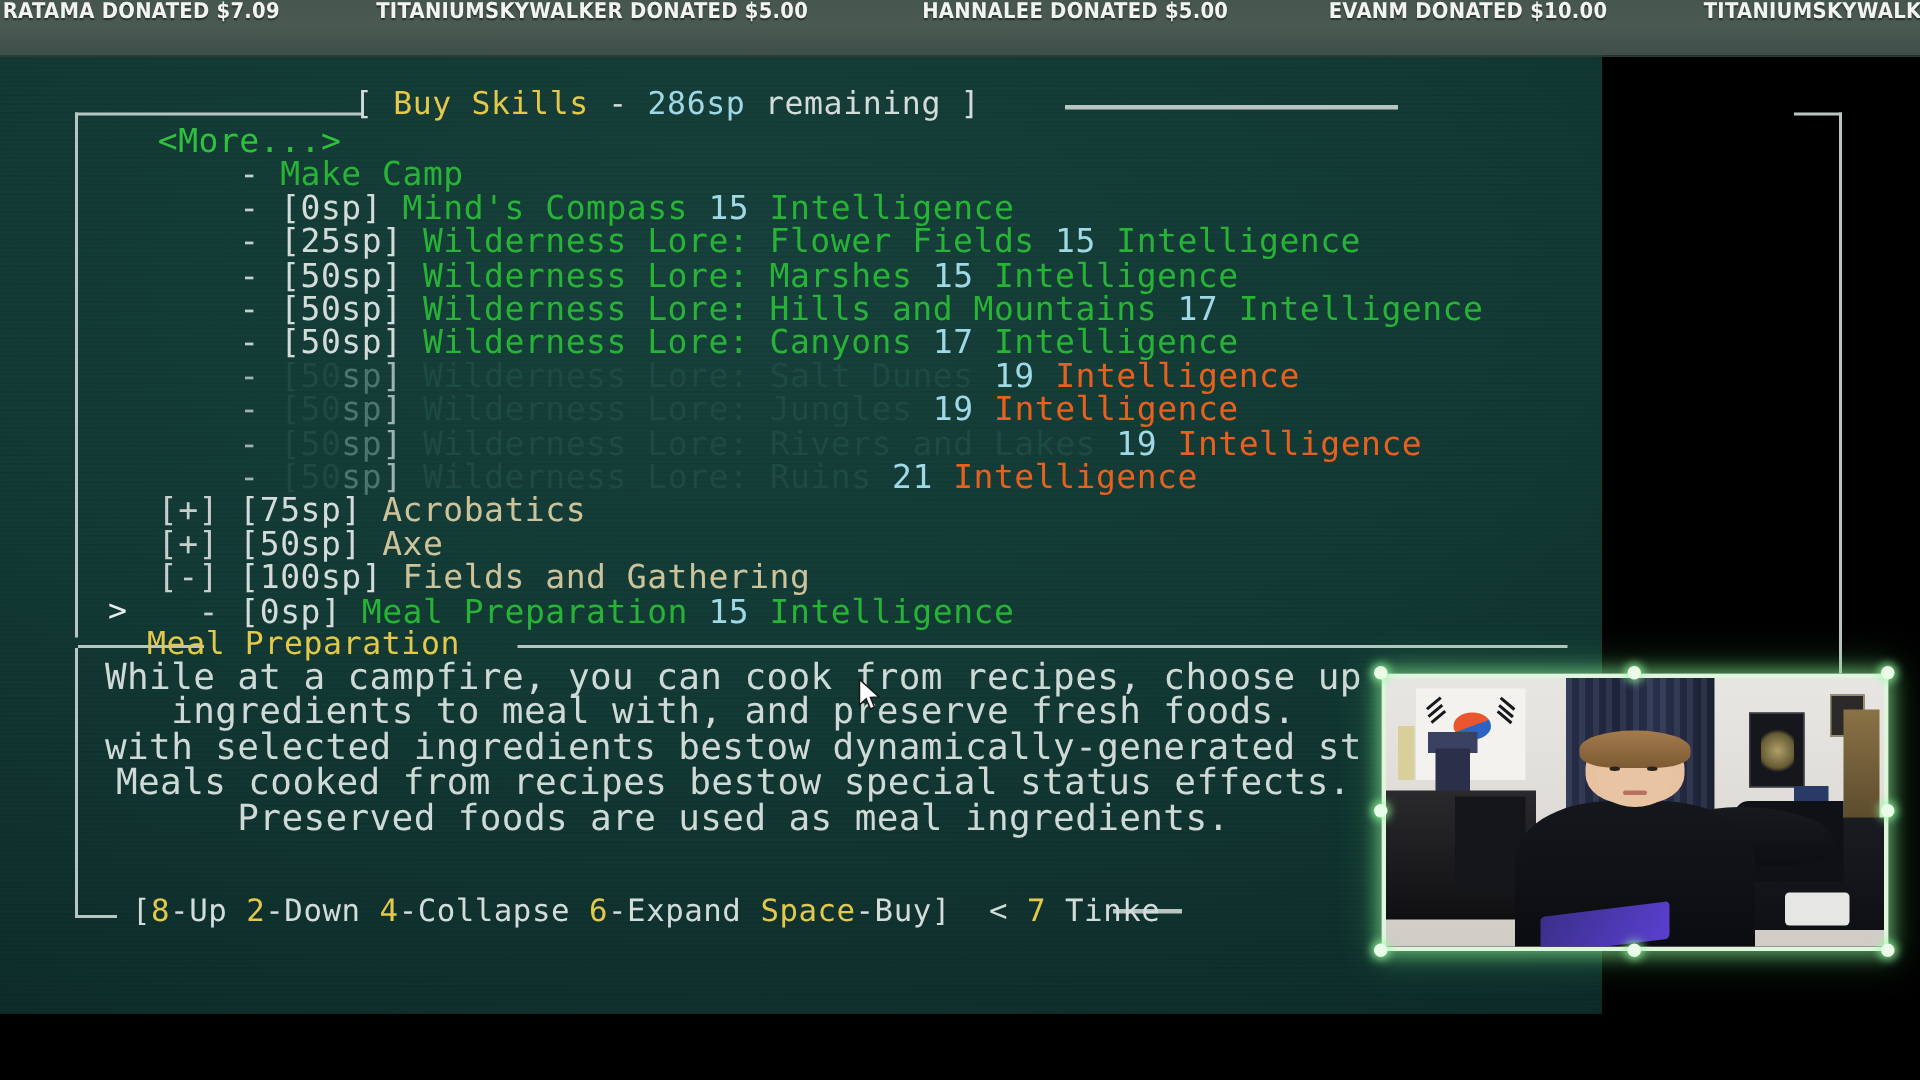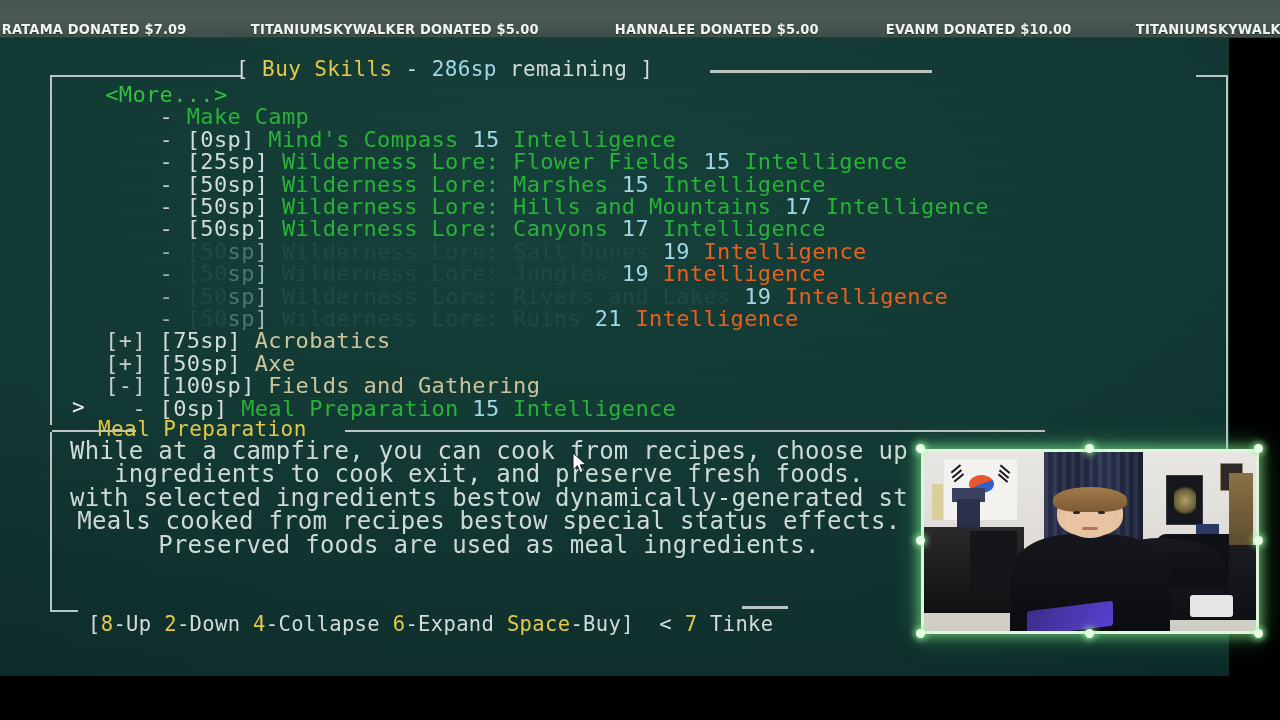--- a/index.html
+++ b/index.html
@@ -4,36 +4,36 @@
 <style>
   * { margin:0; padding:0; box-sizing:border-box; }
   html,body { width:1280px; height:720px; overflow:hidden; background:#000; }
   body {
     font-family:"DejaVu Sans Mono","Liberation Mono",monospace;
     position:relative;
   }
 
   
   #game {
-    position:absolute; left:0; top:0; width:1229px; height:676px;
+    position:absolute; left:0; top:0; width:1068px; height:676px;
     background:
       radial-gradient(ellipse 130% 110% at 46% 28%, #17413c 0%, #133a35 38%, #0f302d 66%, #0a2320 100%);
   }
   #game::after{
     content:""; position:absolute; inset:0; pointer-events:none;
     background:repeating-linear-gradient(to bottom, rgba(0,0,0,.13) 0 1px, rgba(0,0,0,0) 1px 3px);
     opacity:.45;
   }
 
   
   #ticker {
     position:absolute; left:0; top:0; width:1280px; height:38px;
     background:linear-gradient(to bottom,#46564f 0%,#4a5a53 45%,#3e4e48 100%);
     border-bottom:1px solid #2c3a35;
-    display:flex; align-items:flex-end; gap:0; overflow:hidden;
+    display:flex; align-items:flex-start; gap:0; overflow:hidden;
     z-index:40;
   }
   #ticker .tk {
     font-family:"DejaVu Sans","Liberation Sans",sans-serif;
     font-weight:bold; font-size:14.5px; letter-spacing:.2px;
     color:#f2f4f1; white-space:nowrap;
     padding:0 22px;
     text-shadow:0 1px 1px rgba(0,0,0,.45);
     transform:scaleX(.9); transform-origin:left center;
   }
@@ -78,21 +78,21 @@
   .list { position:absolute; left:78px; top:84px; z-index:10; }
   .li { white-space:pre; font-size:22px; line-height:22.4px; letter-spacing:.35px; }
 
   .cursor { position:absolute; left:72px; top:395px; color:#e8eeec; font-size:21px; z-index:12; }
 
   .sectitle { position:absolute; left:98px; top:417px; font-size:21px; color:#e3c84a; z-index:12; letter-spacing:.4px; }
 
   .desc { position:absolute; left:70px; top:440px; z-index:10; }
   .desc div { white-space:pre; font-size:24px; line-height:23.4px; color:#cfd9d6; letter-spacing:.25px;text-align:center; }
 
-  .footer { position:absolute; left:88px; top:595px; font-size:20.5px; white-space:pre; z-index:10; letter-spacing:.35px;margin-top:17px; }
+  .footer { position:absolute; left:88px; top:595px; font-size:20.5px; white-space:pre; z-index:10; letter-spacing:.35px; }
 
   
   #mouse { position:absolute; left:572px; top:452px; z-index:30; }
 
   
   #cam {
     position:absolute; left:921px; top:449px; width:338px; height:185px;
     z-index:50;
     border:3px solid #dff6dd;
     box-shadow:0 0 10px 3px rgba(140,240,150,.55), 0 0 24px 6px rgba(90,200,110,.3);
@@ -172,21 +172,21 @@
       <div class="li"><span class="c-grey">  [+] </span><span class="c-white">[50sp] </span><span class="c-tan">Axe</span></div>
       <div class="li"><span class="c-grey">  [-] </span><span class="c-white">[100sp] </span><span class="c-tan">Fields and Gathering</span></div>
       <div class="li"><span class="c-grey">    - </span><span class="c-white">[0sp] </span><span class="c-green">Meal Preparation</span><span class="c-cyan"> 15 </span><span class="c-green">Intelligence</span></div>
     </div>
 
   <div class="cursor">&gt;</div>
 
   <div class="sectitle">Meal Preparation</div>
   <div class="desc" id="detail-desc">
       <div>While at a campfire, you can cook from recipes, choose up</div>
-      <div>ingredients to cook exit, and preserve fresh foods.</div>
+      <div>ingredients to meal with, and preserve fresh foods.</div>
       <div>with selected ingredients bestow dynamically-generated st</div>
       <div>Meals cooked from recipes bestow special status effects.</div>
       <div>Preserved foods are used as meal ingredients.</div>
     </div>
 
   <div class="footer" id="footer-bar"><span class="c-white">[</span><span class="c-yellow">8</span><span class="c-white">-Up </span><span class="c-yellow">2</span><span class="c-white">-Down </span><span class="c-yellow">4</span><span class="c-white">-Collapse </span><span class="c-yellow">6</span><span class="c-white">-Expand </span><span class="c-yellow">Space</span><span class="c-white">-Buy</span><span class="c-white">]  </span><span class="c-white">&lt; </span><span class="c-yellow">7</span><span class="c-white"> Tinke</span></div>
 
   <svg id="mouse" width="16" height="23" viewBox="0 0 16 23">
     <path d="M1 1 L1 18 L5.4 13.8 L8.2 20.6 L11 19.4 L8.3 12.9 L14 12.6 Z" fill="#ffffff" stroke="#1a1a1a" stroke-width="1"></path>
   </svg>

